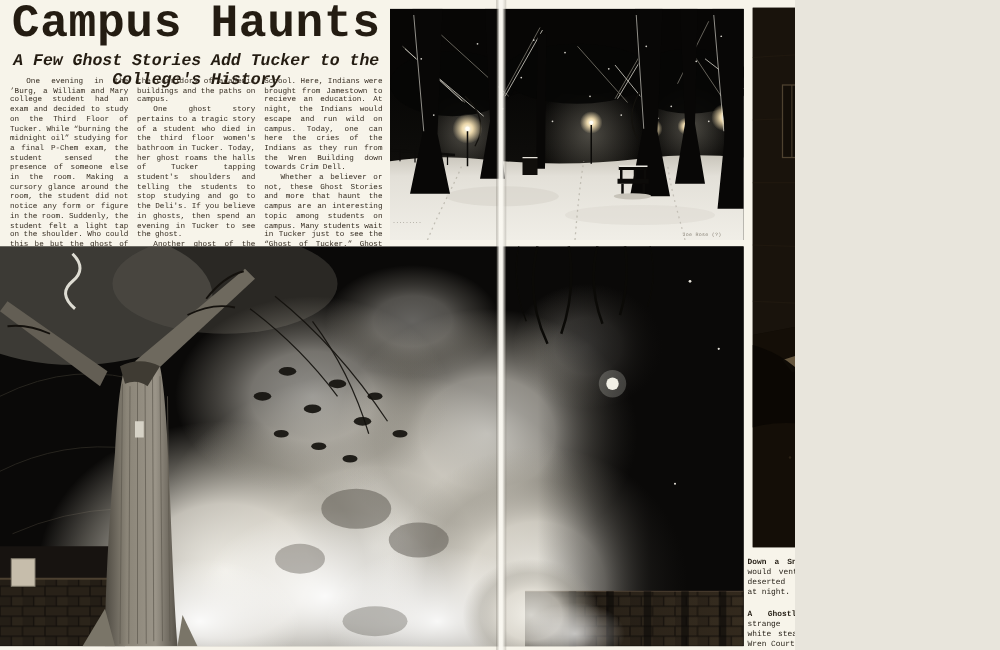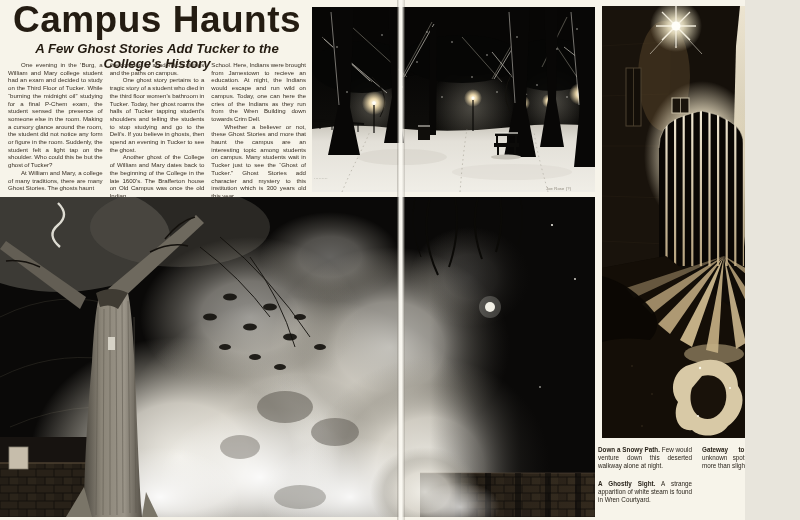--- a/index.html
+++ b/index.html
@@ -1,17 +1,17 @@
 <!DOCTYPE html>
 <html><head>
 <meta charset="utf-8">
 <style>
   html,body{margin:0;padding:0;background:#e8e5dc;}
-  .spread{position:relative;width:745px;height:520px;background:#f7f4ea;overflow:hidden;
-          font-family:Liberation Sans, sans-serif;color:#2b2318;}
+  .spread{position:relative;width:636px;height:520px;background:#f7f4ea;overflow:hidden;
+          font-family:Liberation Mono, monospace;color:#2b2318;}
   
   .masthead{position:absolute;left:6px;top:0;width:302px;text-align:center;}
   .title{margin:0;font-size:37px;line-height:40px;font-weight:bold;letter-spacing:.5px;color:#241c12;}
   .subtitle{margin:1px 0 0;font-size:13.2px;line-height:15px;font-style:italic;font-weight:bold;color:#241c12;}
   
   .columns{position:absolute;left:8px;top:61px;width:298px;display:flex;gap:7px;}
   .col{flex:1 1 0;min-width:0;}
   .col p{margin:0;font-size:6.1px;line-height:7.7px;text-align:justify;text-indent:13px;
          color:#372e23;word-spacing:-.3px;}
   .col p.cont{text-indent:0;}

